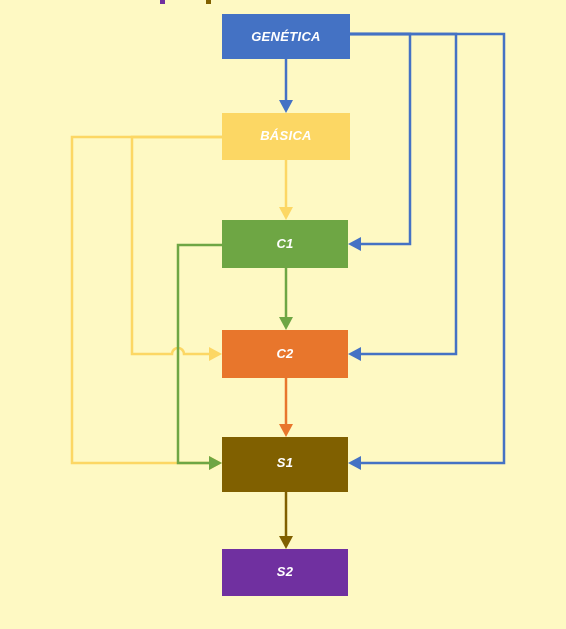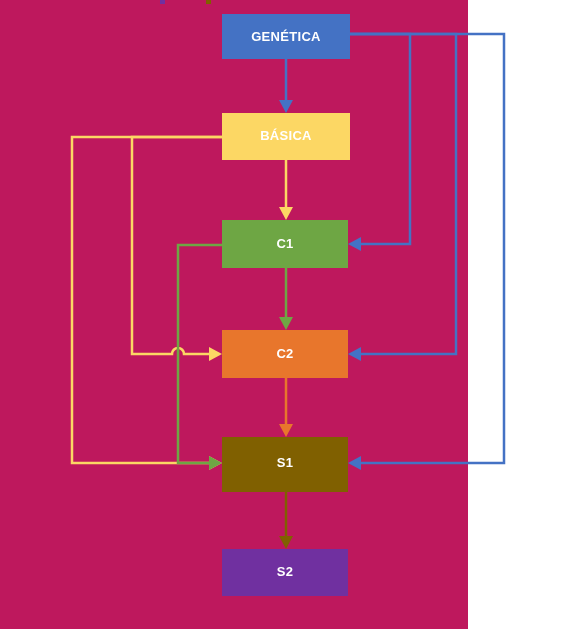--- a/index.html
+++ b/index.html
@@ -8,23 +8,24 @@
     background: #ffffff;
   }
   body {
     width: 566px;
     height: 629px;
     overflow: hidden;
     font-family: "Liberation Sans", sans-serif;
   }
   #diagram-root {
     position: relative;
-    width: 468px;
+    width: 566px;
     height: 629px;
-    background: #be185d;
+    background: #fef9c3;
+    font-style: italic;
   }
   svg#flowchart {
     display: block;
     width: 566px;
     height: 629px;
   }
   .node-label {
     font-family: "Liberation Sans", sans-serif;
     font-size: 13px;
     font-weight: bold;

